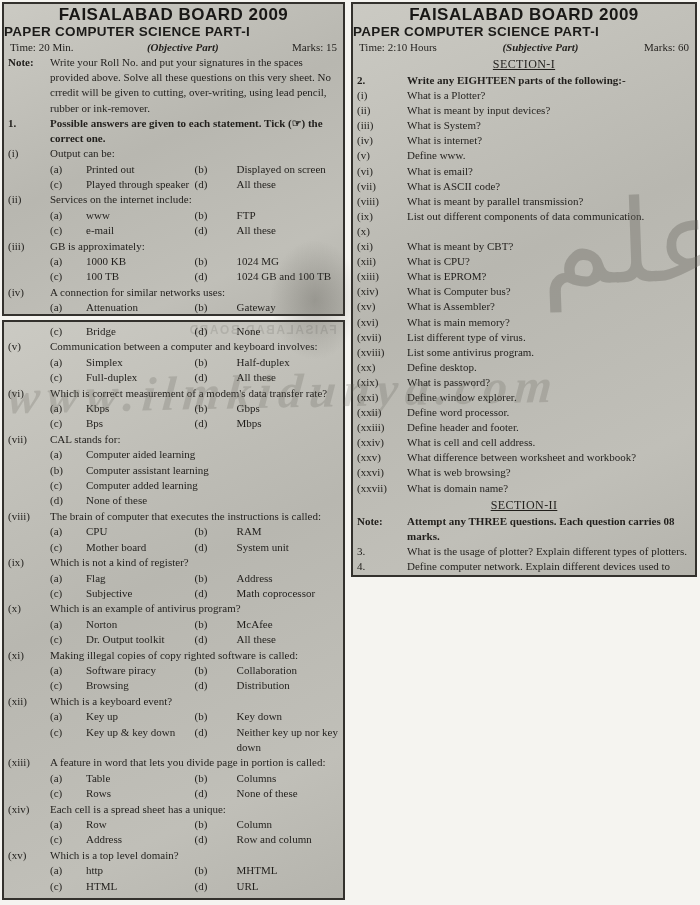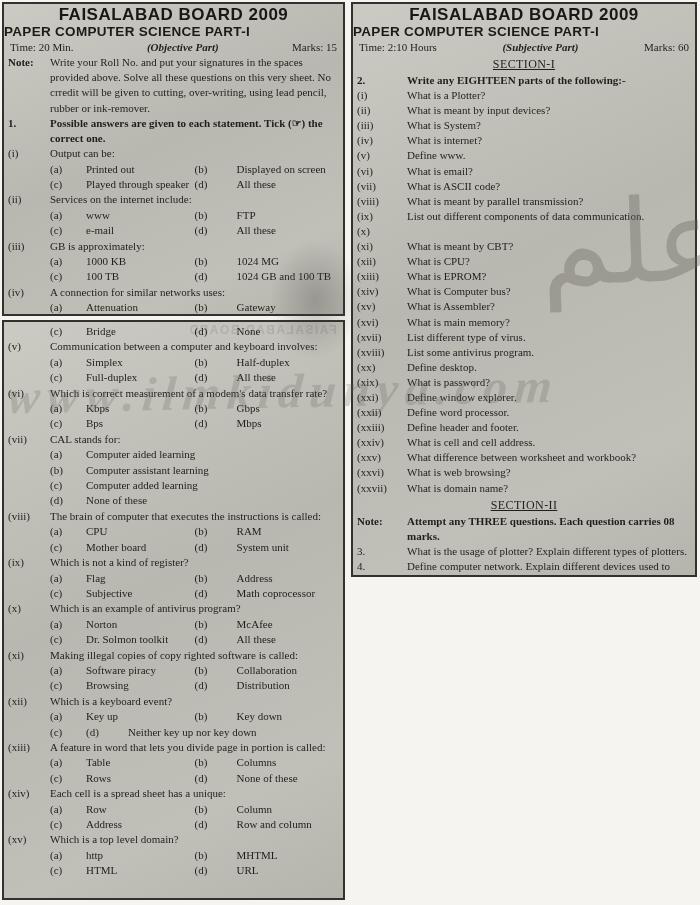--- a/index.html
+++ b/index.html
@@ -227,21 +227,21 @@
           <span class="qtxt">Which is an example of antivirus program?</span>
         </div>
         <div class="optrow">
           <span class="ol">(a)</span>
           <span class="ot">Norton</span>
           <span class="ol2">(b)</span>
           <span class="ot2">McAfee</span>
         </div>
         <div class="optrow">
           <span class="ol">(c)</span>
-          <span class="ot">Dr. Solmon toolkit</span>
+          <span class="ot">Dr. Output toolkit</span>
           <span class="ol2">(d)</span>
           <span class="ot2">All these</span>
         </div>
         <div class="qrow">
           <span class="qnum">(xi)</span>
           <span class="qtxt">Making illegal copies of copy righted software is called:</span>
         </div>
         <div class="optrow">
           <span class="ol">(a)</span>
           <span class="ot">Software piracy</span>
@@ -259,20 +259,21 @@
           <span class="qtxt">Which is a keyboard event?</span>
         </div>
         <div class="optrow">
           <span class="ol">(a)</span>
           <span class="ot">Key up</span>
           <span class="ol2">(b)</span>
           <span class="ot2">Key down</span>
         </div>
         <div class="optrow">
           <span class="ol">(c)</span>
+          <span class="ot">Key up &amp; key down</span>
           <span class="ol2">(d)</span>
           <span class="ot2">Neither key up nor key down</span>
         </div>
         <div class="qrow">
           <span class="qnum">(xiii)</span>
           <span class="qtxt">A feature in word that lets you divide page in portion is called:</span>
         </div>
         <div class="optrow">
           <span class="ol">(a)</span>
           <span class="ot">Table</span>

